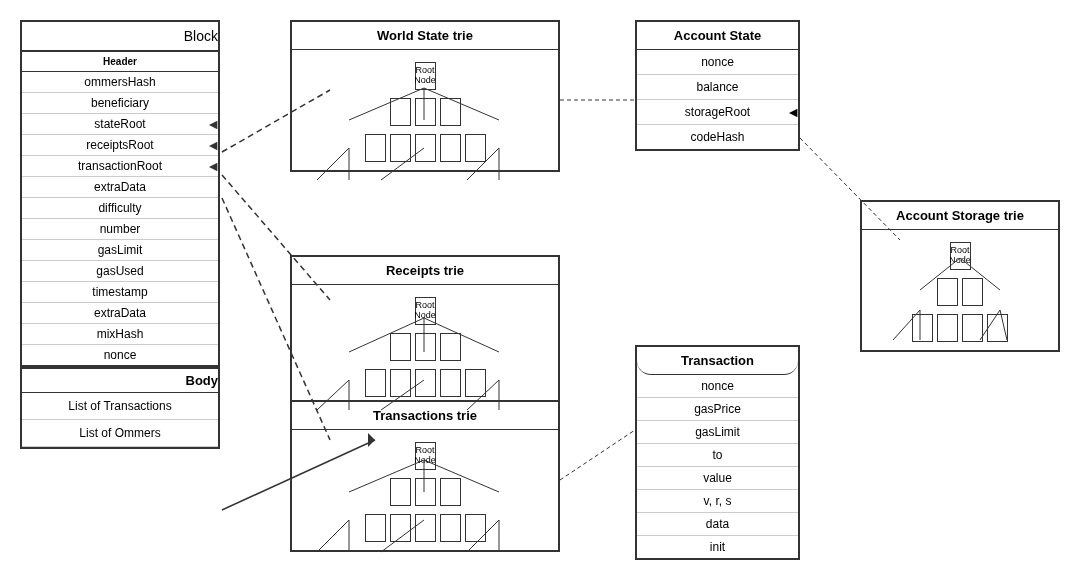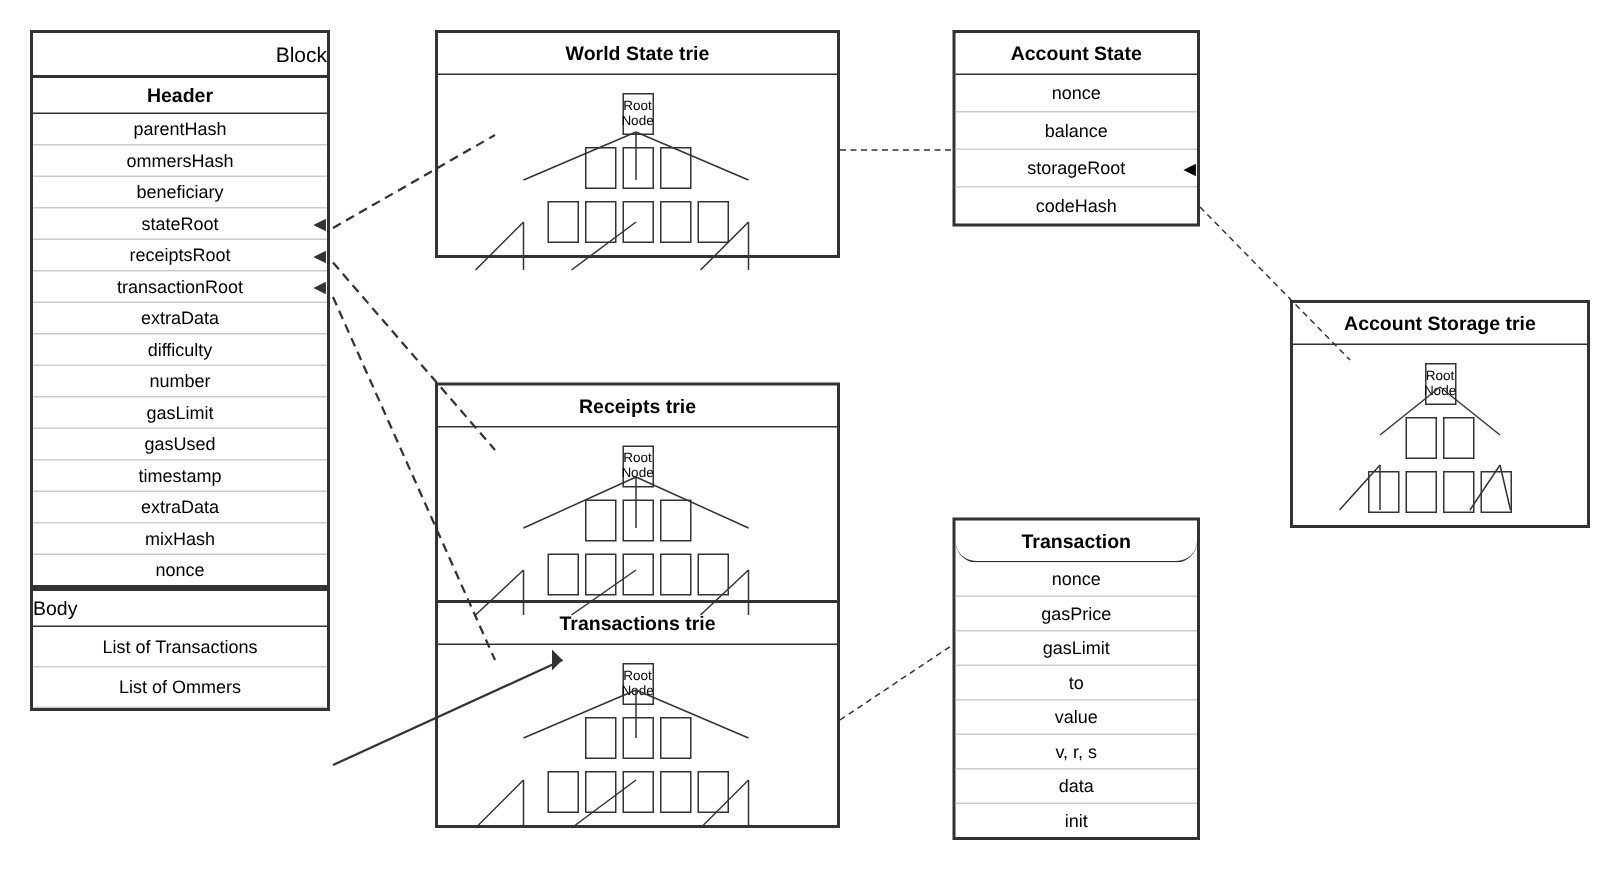--- a/index.html
+++ b/index.html
@@ -37,21 +37,21 @@
       border-bottom: 2px solid #333;
     }
 
     .header-section {
       border-bottom: 2px solid #333;
     }
 
     .header-title {
       text-align: center;
       font-weight: bold;
-      font-size: 13px;
+      font-size: 10px;
       padding: 4px 0;
       border-bottom: 1px solid #333;
     }
 
     .field-row {
       text-align: center;
       padding: 3px 0;
       border-bottom: 1px solid #ccc;
       position: relative;
       font-size: 12px;
@@ -66,22 +66,22 @@
       right: -2px;
       top: 50%;
       transform: translateY(-50%);
       font-size: 14px;
       color: #333;
     }
 
     .body-section {}
 
     .body-title {
-      text-align: left;
-      font-weight: normal;
+      text-align: right;
+      font-weight: bold;
       font-size: 13px;
       padding: 4px 0;
       border-bottom: 1px solid #333;
       border-top: 2px solid #333;
     }
 
     .body-field {
       text-align: center;
       padding: 6px 0;
       border-bottom: 1px solid #ccc;
@@ -197,21 +197,20 @@
   </style>
 </head>
 <body>
 
 <div class="diagram-container">
 
   <div class="block-panel">
     <div class="block-title">Block</div>
     <div class="header-section">
       <div class="header-title">Header</div>
-      <div class="field-row"><span>parentHash</span></div>
       <div class="field-row"><span>ommersHash</span></div>
       <div class="field-row"><span>beneficiary</span></div>
       <div class="field-row">
         <span>stateRoot</span>
         <span class="arrow-left">◄</span>
       </div>
       <div class="field-row">
         <span>receiptsRoot</span>
         <span class="arrow-left">◄</span>
       </div>

